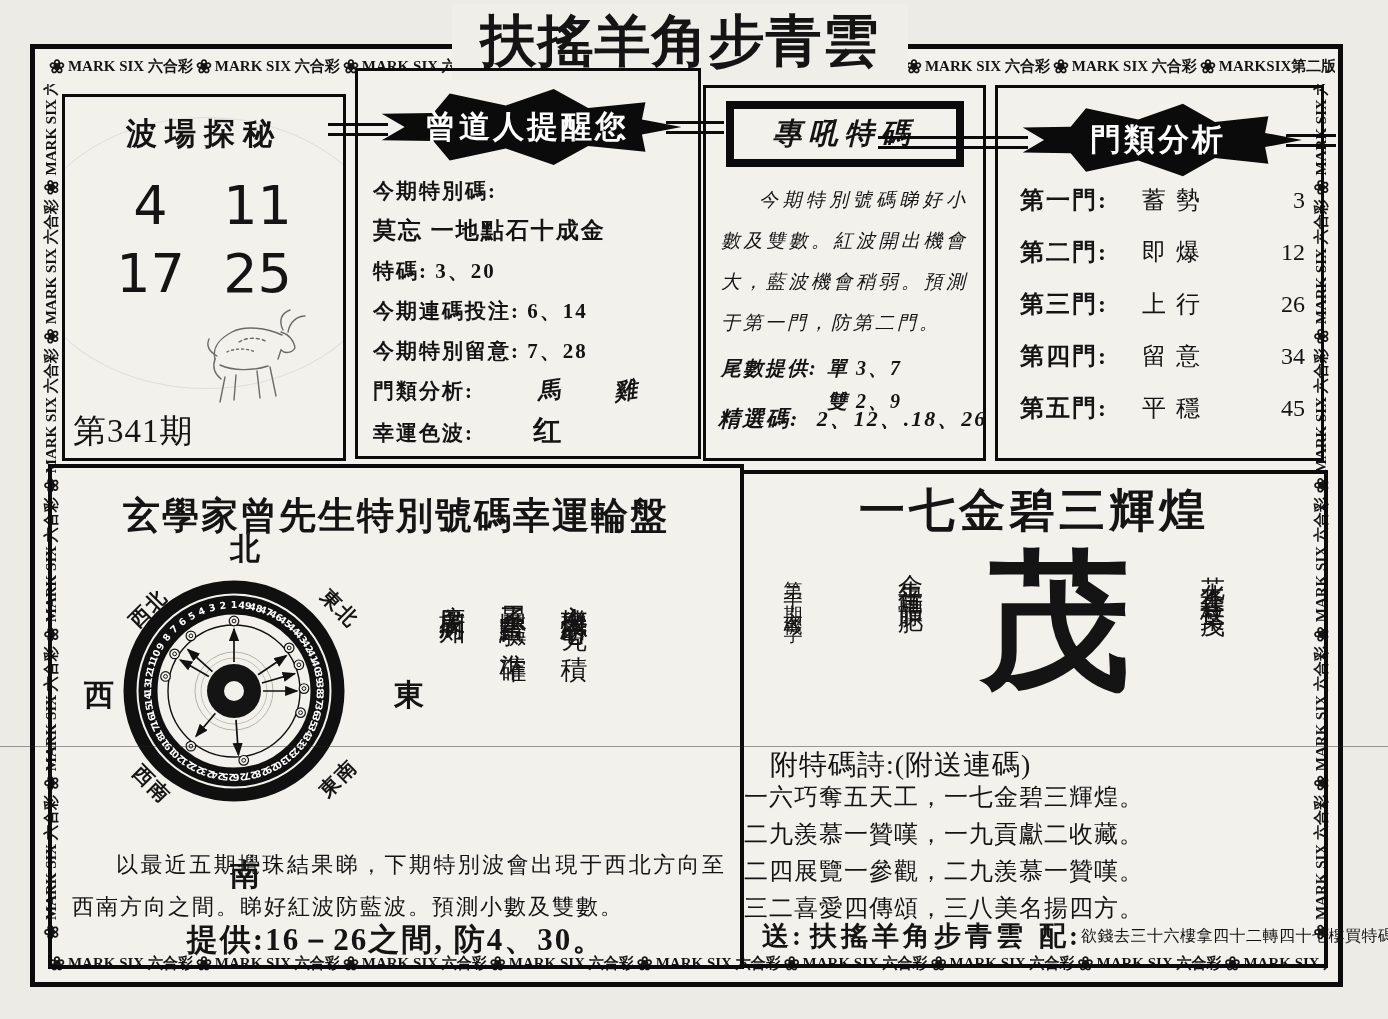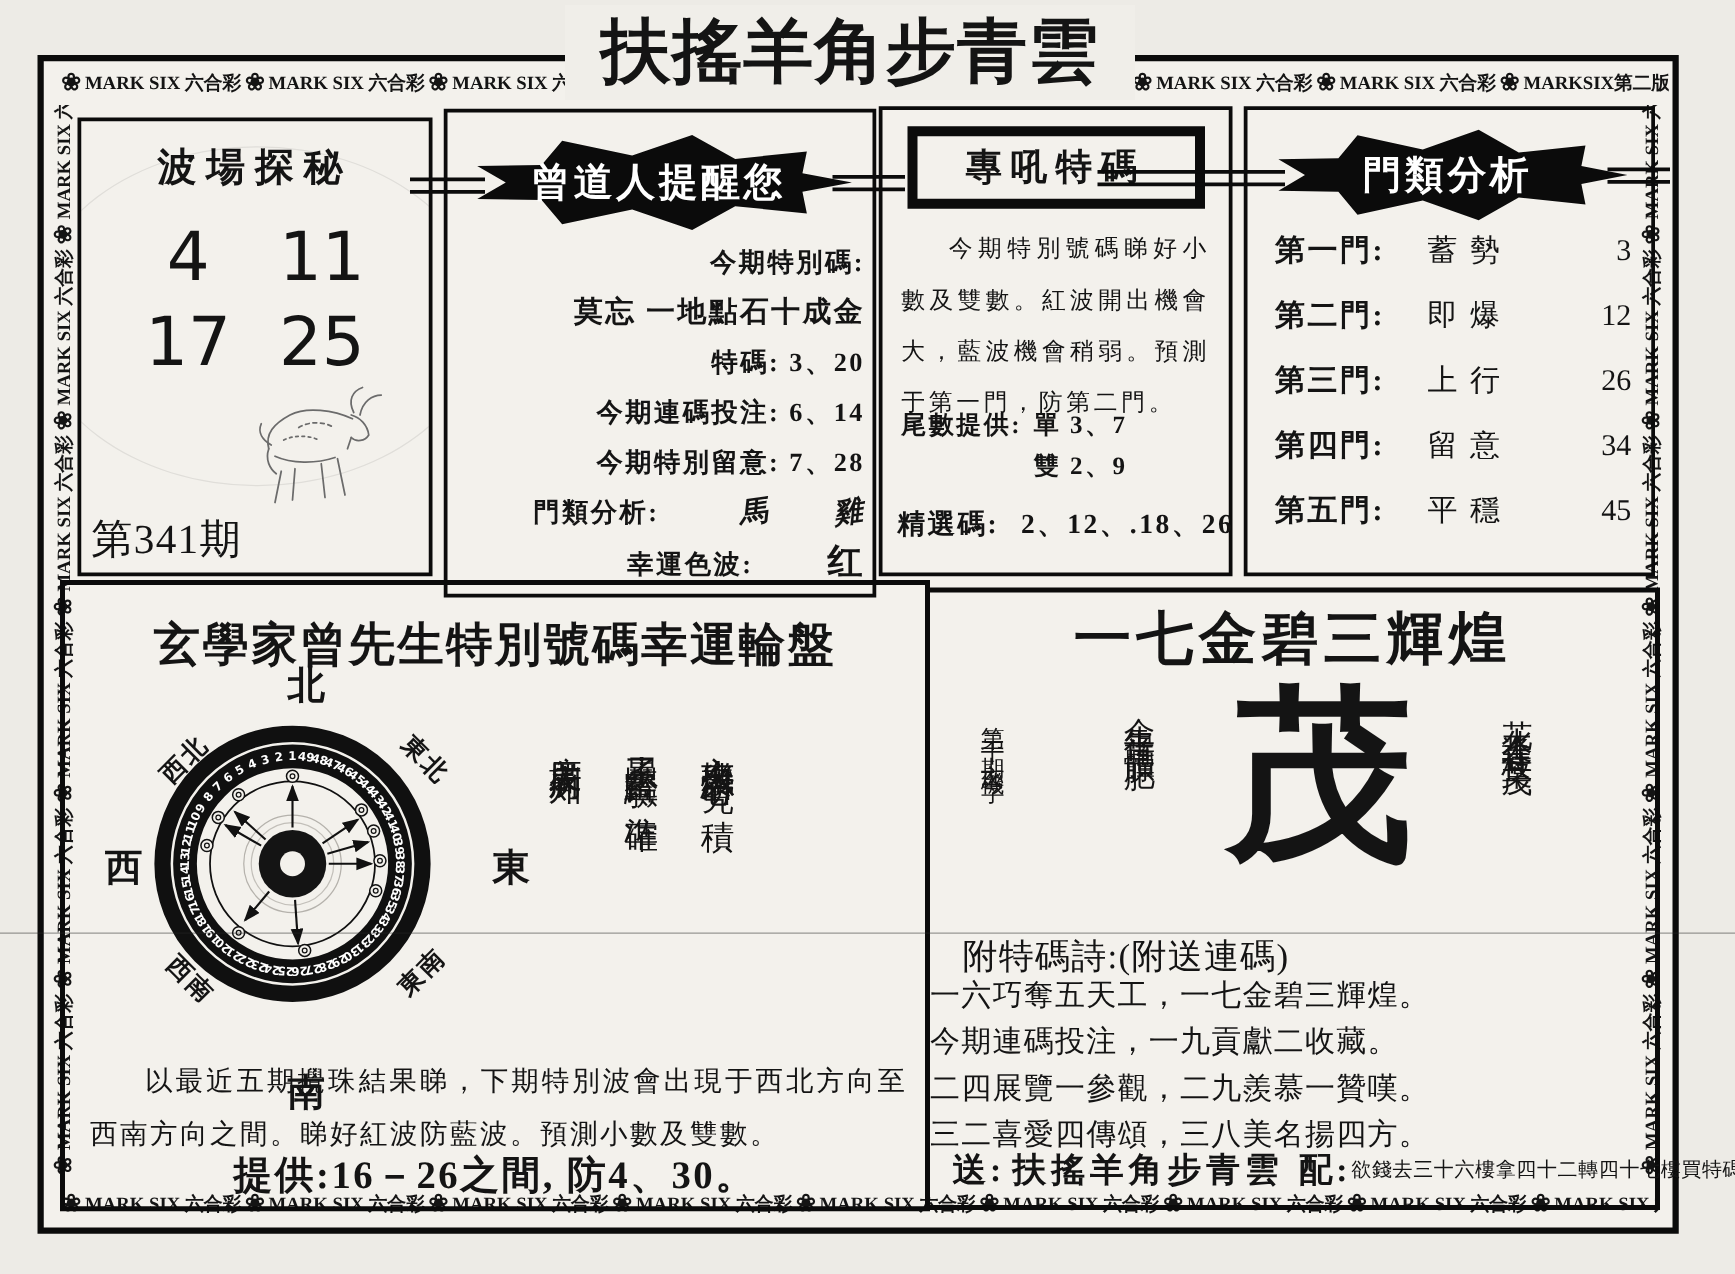--- a/index.html
+++ b/index.html
@@ -38,33 +38,33 @@
   
   .burst{position:absolute;}
   .burst .shape{position:absolute;inset:0;background:#0b0b0b;
     clip-path:polygon(98% 50%,85.7% 58.9%,86.8% 79.6%,69% 72.5%,58.3% 95.3%,43.4% 75.6%,26% 89.8%,
     20.9% 66.7%,4.9% 65.7%,12% 50%,4.9% 34.3%,20.9% 33.3%,26% 10.2%,43.4% 24.4%,58.3% 4.7%,
     69% 27.5%,86.8% 20.4%,85.7% 41.1%);}
   .burst .blabel{position:absolute;inset:0;display:flex;align-items:center;justify-content:center;
     color:#fff;font-weight:900;font-size:31px;letter-spacing:3px;font-family:"Liberation Sans",sans-serif;}
   .bline{position:absolute;height:3px;background:#0b0b0b;}
   
-  .reminder-box{left:355px;top:87px;width:340px;height:385px;text-align:right;}
+  .reminder-box{left:355px;top:68px;width:340px;height:385px;}
   .rem-lines{position:absolute;left:15px;top:100px;right:6px;font-weight:bold;font-size:21px;
              letter-spacing:2px;line-height:40px;white-space:nowrap;}
   .rem-motto{font-size:23px;}
   .zod{display:inline-block;font-style:italic;transform:rotate(-8deg);font-size:23px;}
   .z1{margin-left:56px;} .z2{margin-left:44px;}
   .redwave{font-size:28px;margin-left:52px;font-weight:600;}
   
-  .shout-box{left:703px;top:85px;width:277px;height:370px;}
+  .shout-box{left:703px;top:85px;width:277px;height:370px;font-style:italic;}
   .shout-title{margin:13px auto 0;width:222px;border:8px solid #0b0b0b;text-align:center;
     font-size:29px;font-weight:900;letter-spacing:7px;padding:5px 0;font-family:"Liberation Sans",sans-serif;white-space:nowrap;}
   .shout-para{margin:12px 15px 0 15px;font-size:19px;line-height:41px;letter-spacing:3px;text-indent:2em;text-align:justify;}
-  .tails{position:absolute;left:15px;top:236px;font-size:20px;font-weight:bold;letter-spacing:2px;line-height:33px;}
+  .tails{position:absolute;left:15px;top:264px;font-size:20px;font-weight:bold;letter-spacing:2px;line-height:33px;}
   .tails .lbl{display:inline-block;width:106px;}
   .tails .sp{display:inline-block;width:106px;}
   .select-line{position:absolute;left:12px;top:316px;font-size:22px;font-weight:bold;letter-spacing:2px;white-space:nowrap;}
   
   .category-box{left:995px;top:85px;width:323px;height:370px;}
   .cat-rows{position:absolute;left:22px;top:96px;right:16px;}
   .cat-row{display:flex;align-items:baseline;height:52px;font-size:24px;}
   .cat-row .lbl{font-weight:900;width:122px;letter-spacing:2px;white-space:nowrap;}
   .cat-row .nm{width:100px;letter-spacing:10px;white-space:nowrap;}
   .cat-row .val{margin-left:auto;font-size:24px;}
@@ -410,21 +410,21 @@
 
   <div class="pbox poem-box">
     <div class="poem-title">一七金碧三輝煌</div>
     <div class="vt side-note">第二十一期玄機字</div>
     <div class="vt col-left">金牛得草體膘肥</div>
     <div class="big-char">茂</div>
     <div class="vt col-right">花木逢春枝葉茂</div>
     <div class="attach">附特碼詩:(附送連碼)</div>
     <div class="poem-lines">
       <div>一六巧奪五天工，一七金碧三輝煌。</div>
-      <div>今期連碼投注，一九貢獻二收藏。</div>
+      <div>二九羨慕一贊嘆，一九貢獻二收藏。</div>
       <div>二四展覽一參觀，二九羨慕一贊嘆。</div>
       <div>三二喜愛四傳頌，三八美名揚四方。</div>
     </div>
     <div class="poem-footer">
       <span class="send-lbl">送:</span>
       <span class="send-txt">扶搖羊角步青雲</span>
       <span class="pair-lbl">配:</span>
       <span class="pair-txt">欲錢去三十六樓拿四十二轉四十七樓買特碼。</span>
     </div>
   </div>

